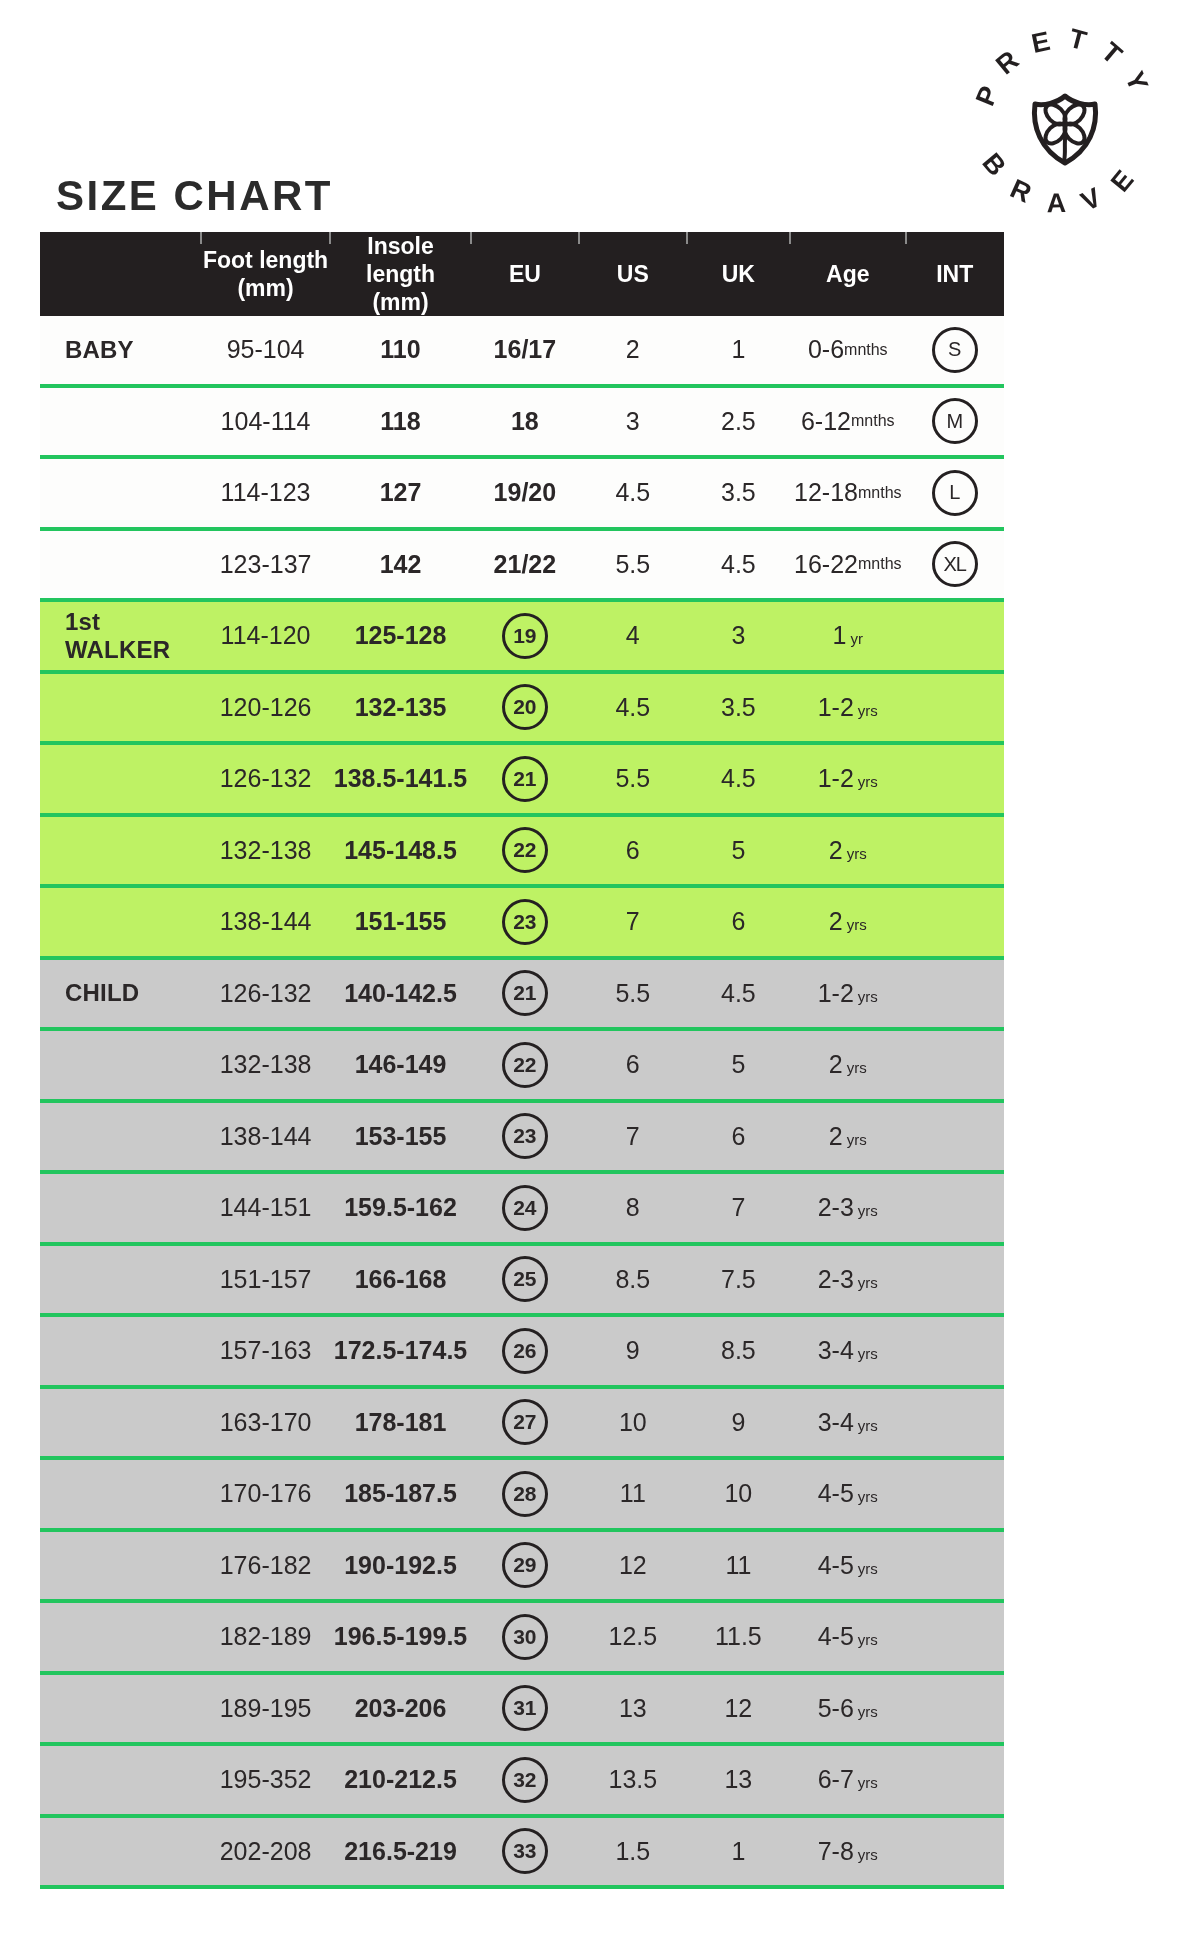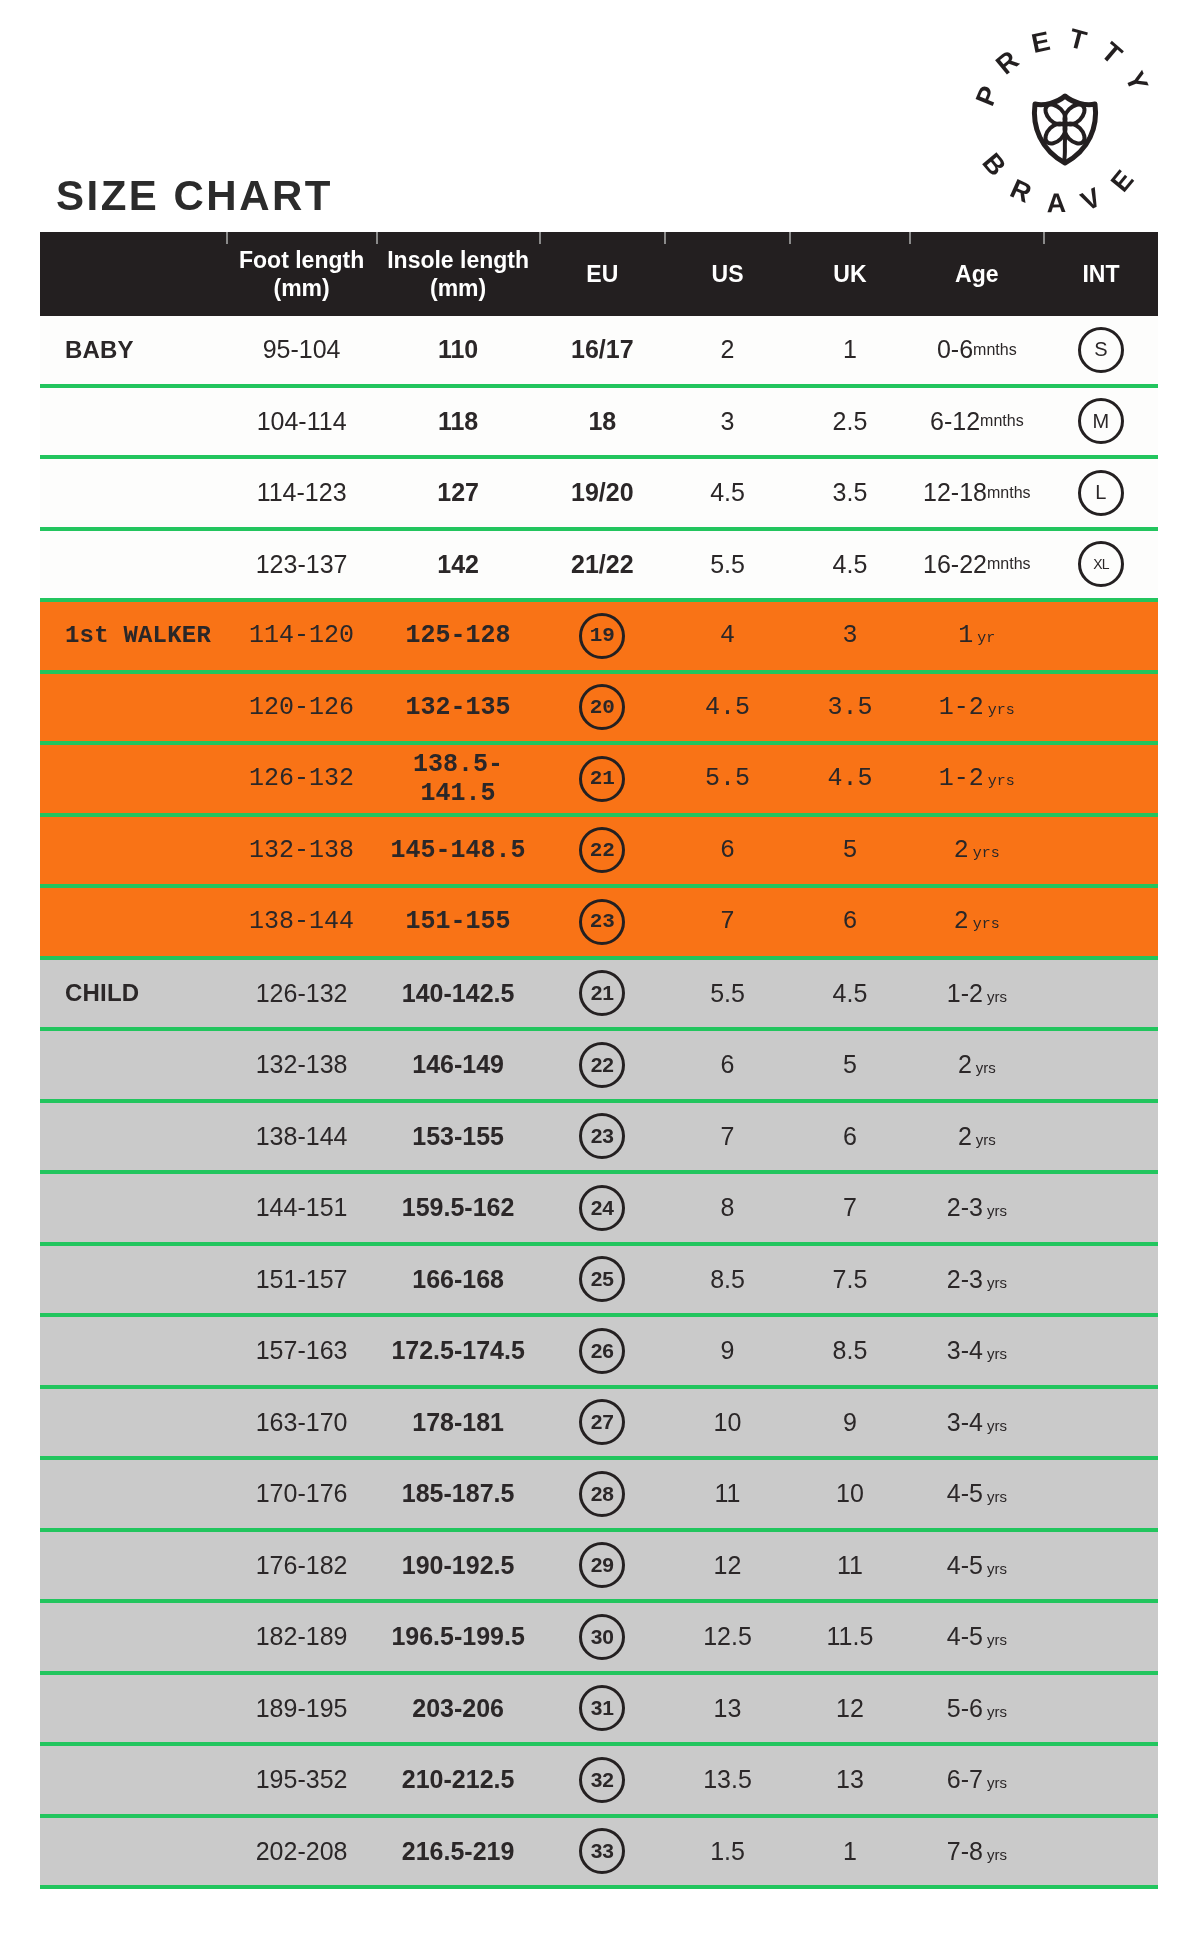--- a/index.html
+++ b/index.html
@@ -20,41 +20,41 @@
   }
 
   
   .logo-wrap { position:absolute; left:945px; top:0px; width:240px; height:240px; }
   .logo-text { font-family:"Liberation Sans", sans-serif; font-weight:700; fill:#231f20; }
   .logo-top-text { font-size:27px; letter-spacing:16px; }
   .logo-bottom-text { font-size:27px; letter-spacing:22px; }
   .logo-stroke { fill:none; stroke:#231f20; stroke-linejoin:round; stroke-linecap:round; }
 
   
-  .size-table { position:absolute; left:40px; top:232px; width:1118px; }
+  .size-table { position:absolute; left:40px; top:232px; width:964px; }
 
   .t-header {
     display:flex; background:#231f20; color:#ffffff;
     height:84px; font-weight:700; font-size:23px; text-align:center;
   }
   .hcell {
     position:relative; display:flex; flex-direction:column;
     justify-content:center; align-items:center; height:100%; line-height:1.22;
   }
   .hcell + .hcell::before {
     content:""; position:absolute; left:-1px; top:0; width:2px; height:12px; background:#8a8a8a;
   }
 
   .t-row {
     display:flex; align-items:center;
     height:67.5px; border-bottom:4px solid #22c55e;
     font-size:25px; text-align:center;
   }
   .sec-baby   { background:#fdfdfc; }
-  .sec-walker { background:#f97316;font-family:Liberation Mono, monospace; }
+  .sec-walker { background:#bef264; }
   .sec-child  { background:#cacaca; }
 
   
   .c1 { width:16.7%; } .c2 { width:13.4%; } .c3 { width:14.6%; }
   .c4 { width:11.2%; } .c5 { width:11.2%; } .c6 { width:10.7%; }
   .c7 { width:12.0%; } .c8 { width:10.2%; }
 
   .cell { display:flex; align-items:center; justify-content:center; }
 
   .label-cell {
@@ -67,21 +67,21 @@
   .circle {
     display:inline-flex; align-items:center; justify-content:center;
     width:40px; height:40px; border:3px solid #242021; border-radius:50%;
     font-weight:700; font-size:21px;text-align:center;
   }
   .circle-letter {
     display:inline-flex; align-items:center; justify-content:center;
     width:40px; height:40px; border:3px solid #242021; border-radius:50%;
     font-weight:400; font-size:20px;
   }
-  .circle-letter.tight { font-size:14px; letter-spacing:-1px; }
+  .circle-letter.tight { font-size:20px; letter-spacing:-1px; }
 
   
   .age-inline { flex-direction:row; align-items:baseline; }
   .age-inline .age-main { font-size:25px; }
   .age-inline .age-unit { font-size:15px; margin-left:4px; }
   .age-stacked { flex-direction:row; line-height:1.1; }
   .age-stacked .age-main { font-size:25px; }
   .age-stacked .age-unit { font-size:16px; }
 </style>
 </head>

